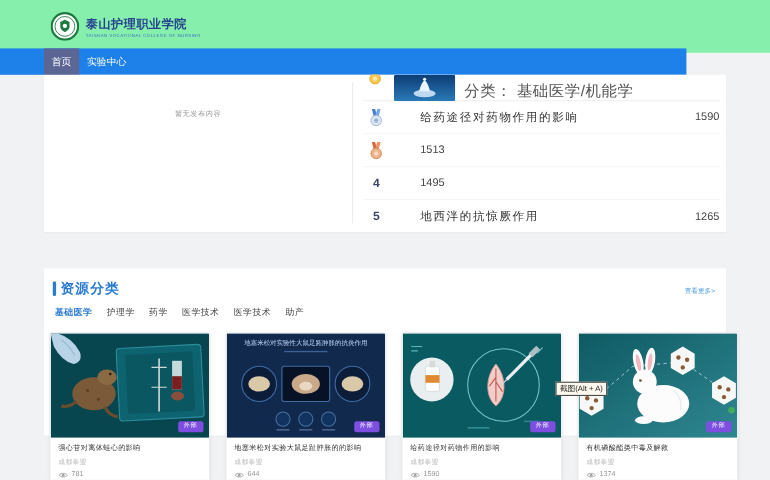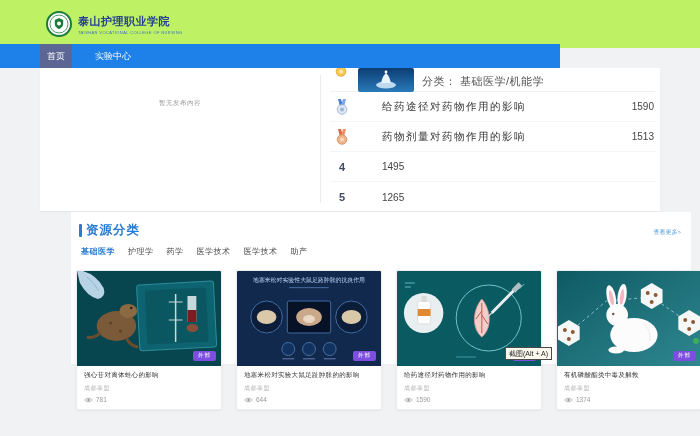--- a/index.html
+++ b/index.html
@@ -5,56 +5,56 @@
   * { margin:0; padding:0; box-sizing:border-box; }
   html,body { width:700px; height:436px; }
   body {
     position:relative; overflow:hidden;
     background:#f1f2f4;
     font-family:"Liberation Sans", sans-serif;
     color:#333;
   }
 
   
-  .header { position:absolute; left:0; top:0; width:700px; height:48px; background:#bef264; display:flex; align-items:center; }
+  .header { position:absolute; left:0; top:0; width:700px; height:48px; background:#86efac; display:flex; align-items:center; }
   .logo { display:flex; align-items:center; margin-left:46px; }
   .emblem { width:26px; height:26px; flex:0 0 auto; }
   .logo-text { margin-left:6px; }
   .school-name { font-family:"DejaVu Serif", serif; font-weight:bold; font-size:11px; color:#26418f; letter-spacing:.5px; }
   .school-en { font-size:4px; color:#3a6fc4; letter-spacing:.4px; margin-top:1px; }
   .platform-title { font-family:"DejaVu Serif", serif; font-weight:bold; font-size:14px; color:#1a5fae; letter-spacing:.5px; margin-left:38px; }
 
   
-  .navbar { position:absolute; left:0; top:44px; width:560px; height:24px; background:#1e80e9; display:flex; align-items:stretch; padding-left:40px; }
+  .navbar { position:absolute; left:0; top:44px; width:624px; height:24px; background:#1e80e9; display:flex; align-items:stretch; padding-left:40px; }
   .nav-item { color:#fff; font-size:9px; display:flex; align-items:center; padding:0 7px; cursor:pointer; }
   .nav-item.active { background:#5c6695; }
-  .nav-item + .nav-item { margin-left:16px; }
+  .nav-item + .nav-item { }
 
   
   .top-card { position:absolute; left:40px; top:68px; width:620px; height:144px; background:#fff; overflow:hidden; border-bottom:1px solid #e9e9e9; box-shadow:0 1px 2px rgba(0,0,0,.03); }
   .notice-panel { position:absolute; left:0; top:0; width:280px; height:144px; }
   .empty-text { position:absolute; left:0; right:0; top:31px; text-align:center; font-size:6.5px; color:#9a9a9a; letter-spacing:.5px; }
   .divider-v { position:absolute; left:280px; top:7px; width:1px; height:128px; background:#ececec; }
   .rank-list { position:absolute; left:290px; top:0; width:325px; height:144px; }
 
   .rank-row-partial { position:relative; height:24px; border-bottom:1px solid #f1f1f1; }
   .rank-row-partial .medal { position:absolute; left:5px; top:-7px; }
   .thumb { position:absolute; left:28px; top:0; width:56px; height:24px; border-radius:2px; overflow:hidden; }
   .thumb svg { display:block; width:56px; height:24px; }
-  .category { position:absolute; left:92px; top:6px; font-size:11px; color:#555; letter-spacing:.5px; }
+  .category { position:absolute; left:92px; top:6px; font-size:14px; color:#555; letter-spacing:.5px; }
 
   .rank-row { height:30px; display:flex; align-items:center; border-bottom:1px solid #f5f5f5; cursor:pointer; }
   .rank-row:last-child { border-bottom:none; }
   .rank-icon { width:52px; flex:0 0 auto; padding-left:6px; display:flex; align-items:center; }
   .rank-num { font-size:11px; font-weight:bold; color:#3c4a66; padding-left:3px; }
   .rank-title { flex:1; font-size:10.5px; letter-spacing:1.5px; color:#333; white-space:nowrap; overflow:hidden; }
   .rank-views { font-size:10px; color:#444; flex:0 0 auto; padding-right:1px; }
 
   
-  .bottom-card { position:absolute; left:40px; top:212px; width:620px; height:152px; background:#fff; box-shadow:0 1px 2px rgba(0,0,0,.03);margin-left:31px; }
+  .bottom-card { position:absolute; left:40px; top:244px; width:620px; height:152px; background:#fff; box-shadow:0 1px 2px rgba(0,0,0,.03); }
   .section-title { position:absolute; left:8px; top:10px; display:flex; align-items:center; font-size:12.5px; font-weight:bold; color:#2a7bd2; letter-spacing:1px; }
   .title-bar { width:3px; height:13px; background:#2a7bd2; margin-right:4px; border-radius:1px; }
   .more-link { position:absolute; right:10px; top:16px; font-size:6px; color:#55a0dc; cursor:pointer; text-decoration:none; }
   .tabs { position:absolute; left:10px; top:34px; display:flex; gap:13px; }
   .tab { font-size:8px; color:#444; cursor:pointer; letter-spacing:.5px; }
   .tab.active { color:#2a7bd2; font-weight:bold; }
 
   .cards { position:absolute; left:5px; top:58px; display:flex; gap:14px; }
   .card { width:146px; background:#fff; border:1px solid #ededed; border-radius:2px; overflow:hidden; box-shadow:0 1px 3px rgba(0,0,0,.06); cursor:pointer; }
   .card-img { position:relative; width:144px; height:95px; }
@@ -139,35 +139,35 @@
 
     <div class="rank-row">
       <div class="rank-icon">
         <svg width="12" height="16" viewBox="0 0 12 16">
           <polygon points="2,0 5,0 7,7 4,8" fill="#d96a45"></polygon>
           <polygon points="7,0 10,0 8,8 5,7" fill="#f0925f"></polygon>
           <circle cx="6" cy="10.5" r="4.8" fill="#f0b288" stroke="#cf8a5a" stroke-width="0.8"></circle>
           <circle cx="6" cy="10.5" r="2" fill="#fff" opacity="0.5"></circle>
         </svg>
       </div>
-      <div class="rank-title">药物剂量对药物作用的影响</div>
       <div class="rank-views">1513</div>
     </div>
 
     <div class="rank-row">
       <div class="rank-icon">
         <span class="rank-num">4</span>
       </div>
       <div class="rank-views">1495</div>
     </div>
 
     <div class="rank-row">
       <div class="rank-icon">
         <span class="rank-num">5</span>
       </div>
+      <div class="rank-title">地西泮的抗惊厥作用</div>
       <div class="rank-views">1265</div>
     </div>
 
   </div>
 </section>
 
 <section class="bottom-card">
   <div class="section-title">
     <span class="title-bar"></span>
     <span>资源分类</span>

